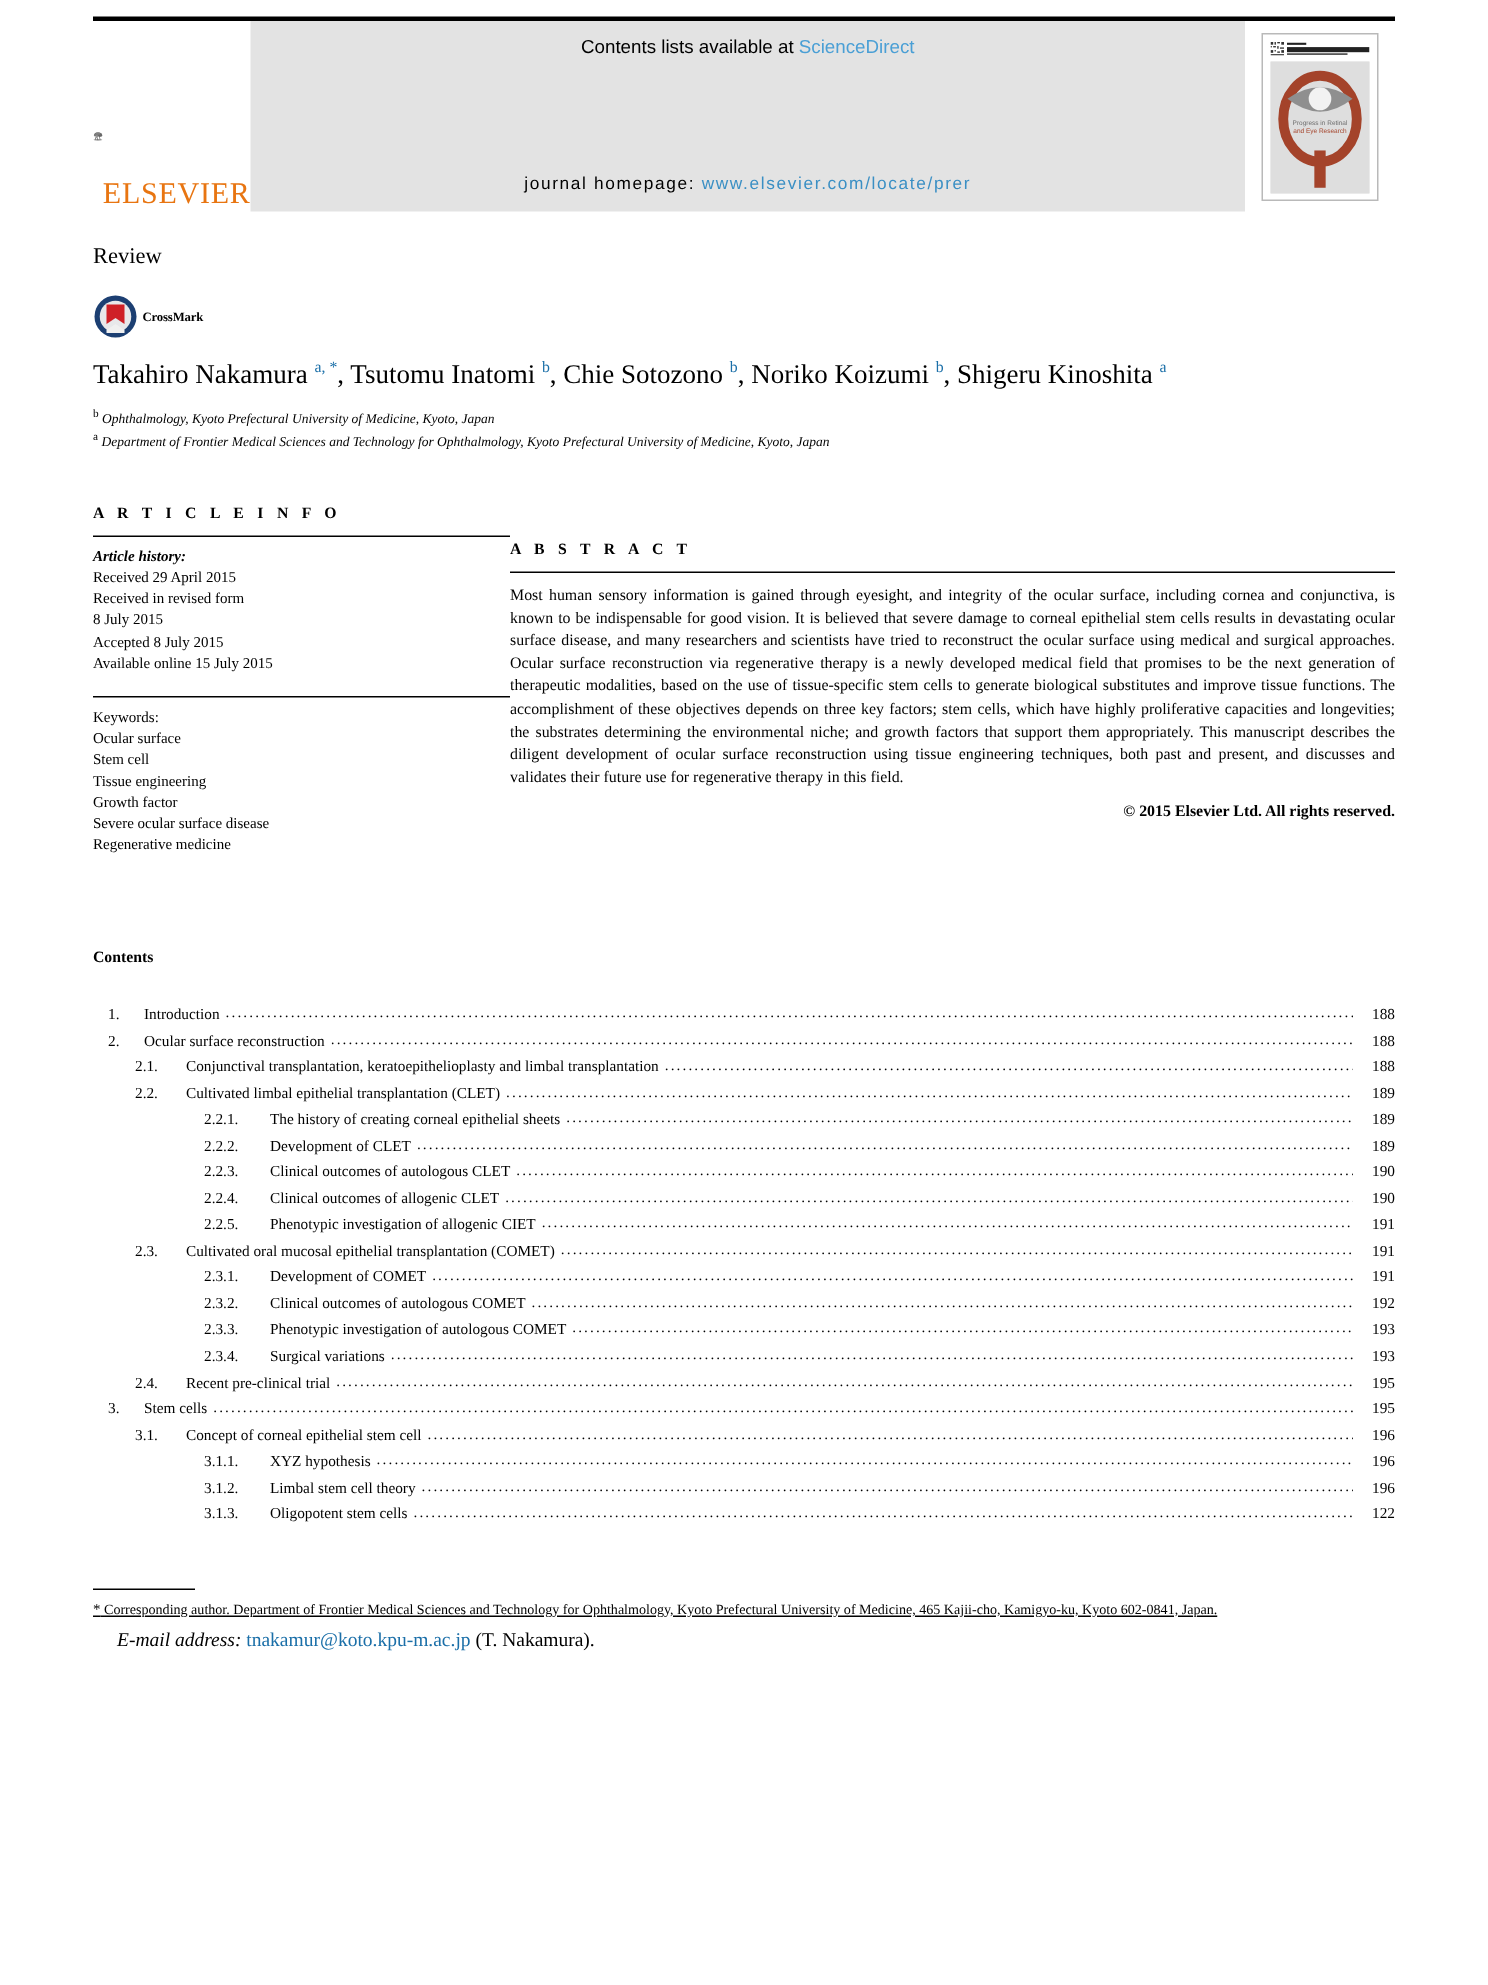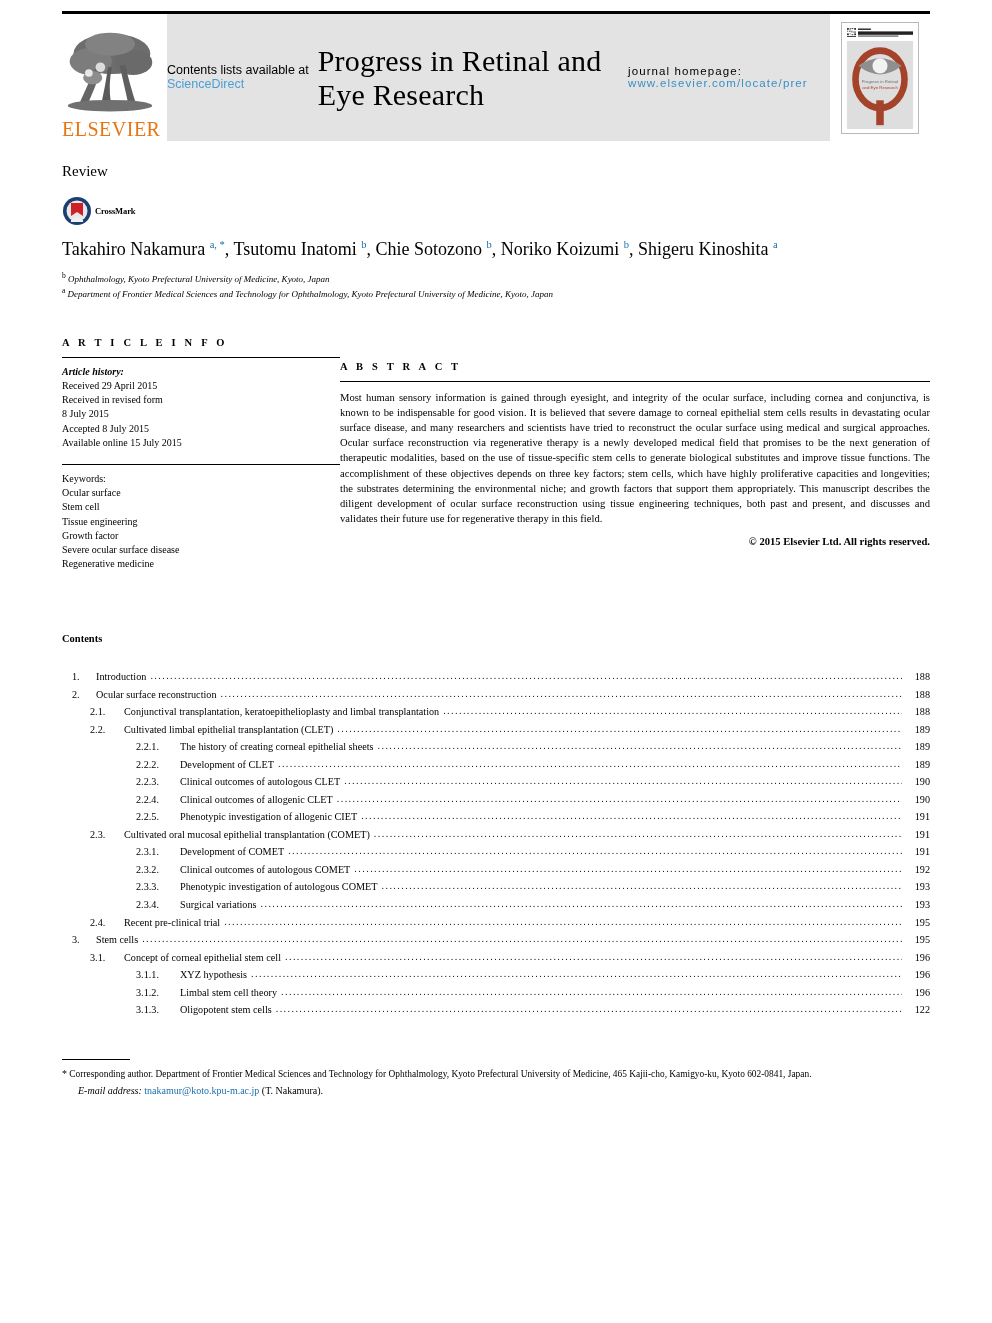--- a/index.html
+++ b/index.html
@@ -29,41 +29,40 @@
     margin-top: 11px;
     border-top: 3px solid #000;
     display: flex;
     align-items: stretch;
     height: 130px;
   }
   .banner-logo {
     width: 105px;
     flex: 0 0 105px;
     display: flex;
-    flex-direction: column;
     justify-content: flex-end;
-    align-items: flex-start;
+    align-items: flex-end;
     background: #fff;
     padding-bottom: 2px;
   }
   .tree { width: 96px; height: 96px; display:block; }
   .elsevier-word {
     font-family: "Liberation Serif", serif;
     font-size: 20px;
     color: #e87511;
     letter-spacing: .5px;
     line-height: 1;
     margin-top: -2px;
   }
   .banner-mid {
     flex: 1 1 auto;
     background: #e3e3e3;
     position: relative;
     display: flex;
-    flex-direction: row;
+    flex-direction: column;
     align-items: center;
     justify-content: space-between;
     padding: 10px 0 12px 0;
   }
   .sd-line {
     font-family: "Liberation Sans", sans-serif;
     font-size: 12.5px;
     color: #000;
   }
   .sd-line .sd { color: #4a9fd5; }
@@ -180,23 +179,23 @@
     white-space: nowrap;
     margin: 0 2px 1px 4px;
     color: #000;
     letter-spacing: 1.4px;
   }
   .toc-page { flex: 0 0 26px; text-align: right; }
 
   
   .fn-wrap { margin-top: 40px; }
   .fn-rule { width: 68px; border-top: 1px solid #000; }
-  .fn { margin-top: 7px; font-size: 9.4px; line-height: 1.48; }
+  .fn { margin-top: 7px; font-size: 9.4px; line-height: 1.48; text-decoration: underline; }
   .fn .star { font-size: 10px; }
-  .fn-email { margin-top: 3px; font-size: 10px; padding-left: 16px; }
+  .fn-email { margin-top: 3px; font-size: 13px; padding-left: 16px; }
   .fn-email .lbl { font-style: italic; }
   .fn-email a, .link { color: #1b6fa8; text-decoration: none; }
 
   .bottom { margin-top: 22px; }
   .doi { font-size: 10.2px; color: #1b6fa8; }
   .issn { font-size: 10.2px; font-weight: bold; margin-top: 1px; }
 </style>
 </head>
 <body>
 
@@ -221,21 +220,20 @@
           <circle cx="40" cy="44" r="5" fill="#dcdcdc"></circle>
         </g>
       </svg>
       <div class="elsevier-word">ELSEVIER</div>
     </div>
 
     <div class="banner-mid">
       <div class="sd-line">
         <span>Contents lists available at </span><span class="sd">ScienceDirect</span>
       </div>
-      <div class="journal-title">Progress in Retinal and Eye Research</div>
       <div class="home-line">
         <span>journal homepage: </span><span class="url">www.elsevier.com/locate/prer</span>
       </div>
     </div>
 
     <div class="banner-cover">
       <div class="cover-box">
         <div class="cover-head">
           <svg class="cover-qr" viewBox="0 0 10 10">
             <rect width="10" height="10" fill="#fff"></rect>

